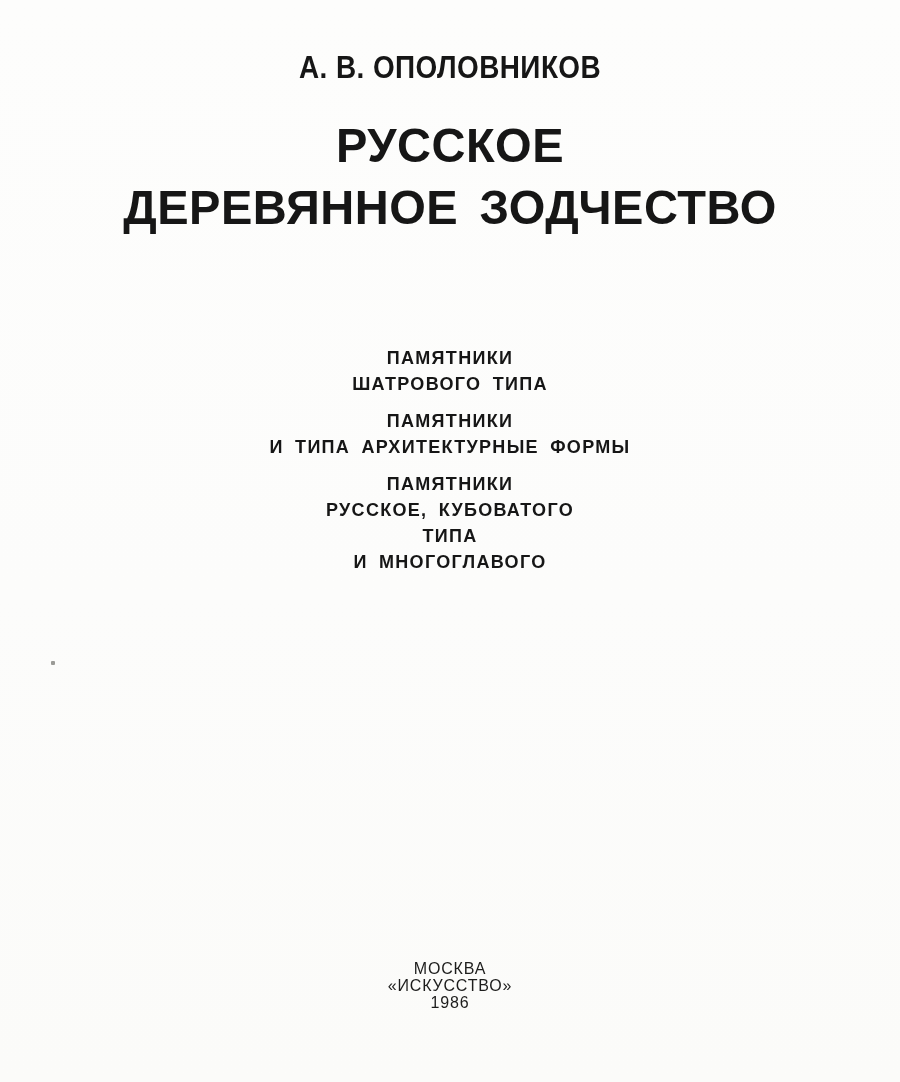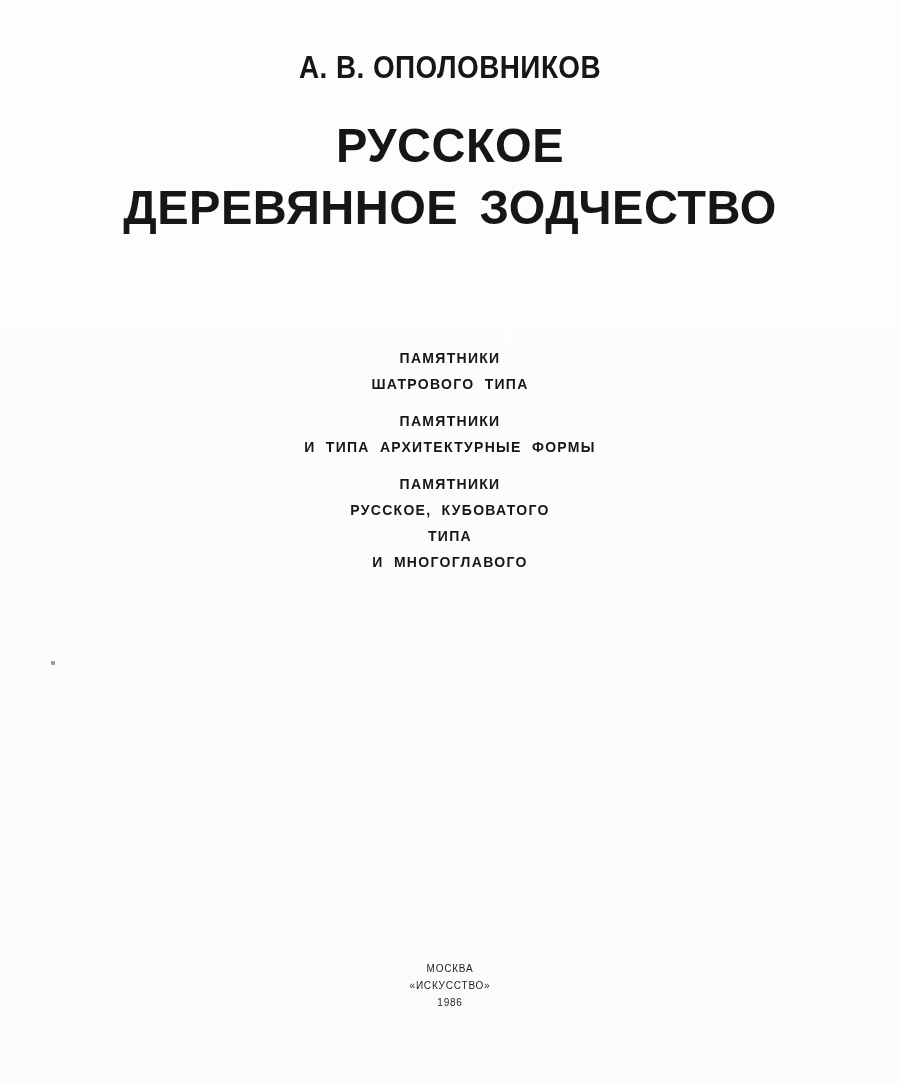--- a/index.html
+++ b/index.html
@@ -46,36 +46,36 @@
     word-spacing: 8px;
     transform: scaleX(0.96);
     white-space: nowrap;
   }
   .subtitles {
     position: absolute;
     top: 345px;
     left: 0;
     width: 100%;
     text-align: center;
-    font-size: 14px;
+    font-size: 18px;
     font-weight: bold;
     letter-spacing: 1.3px;
     word-spacing: 5px;
     line-height: 26px;
   }
   .subtitle-group {
     margin-bottom: 11px;
   }
   .imprint {
     position: absolute;
     top: 960px;
     left: 0;
     width: 100%;
     text-align: center;
-    font-size: 10px;
+    font-size: 16px;
     line-height: 17px;
     letter-spacing: 0.8px;
     font-weight: normal;
     color: #1d1d1c;
   }
   .speck {
     position: absolute;
     left: 51px;
     top: 661px;
     width: 4px;

